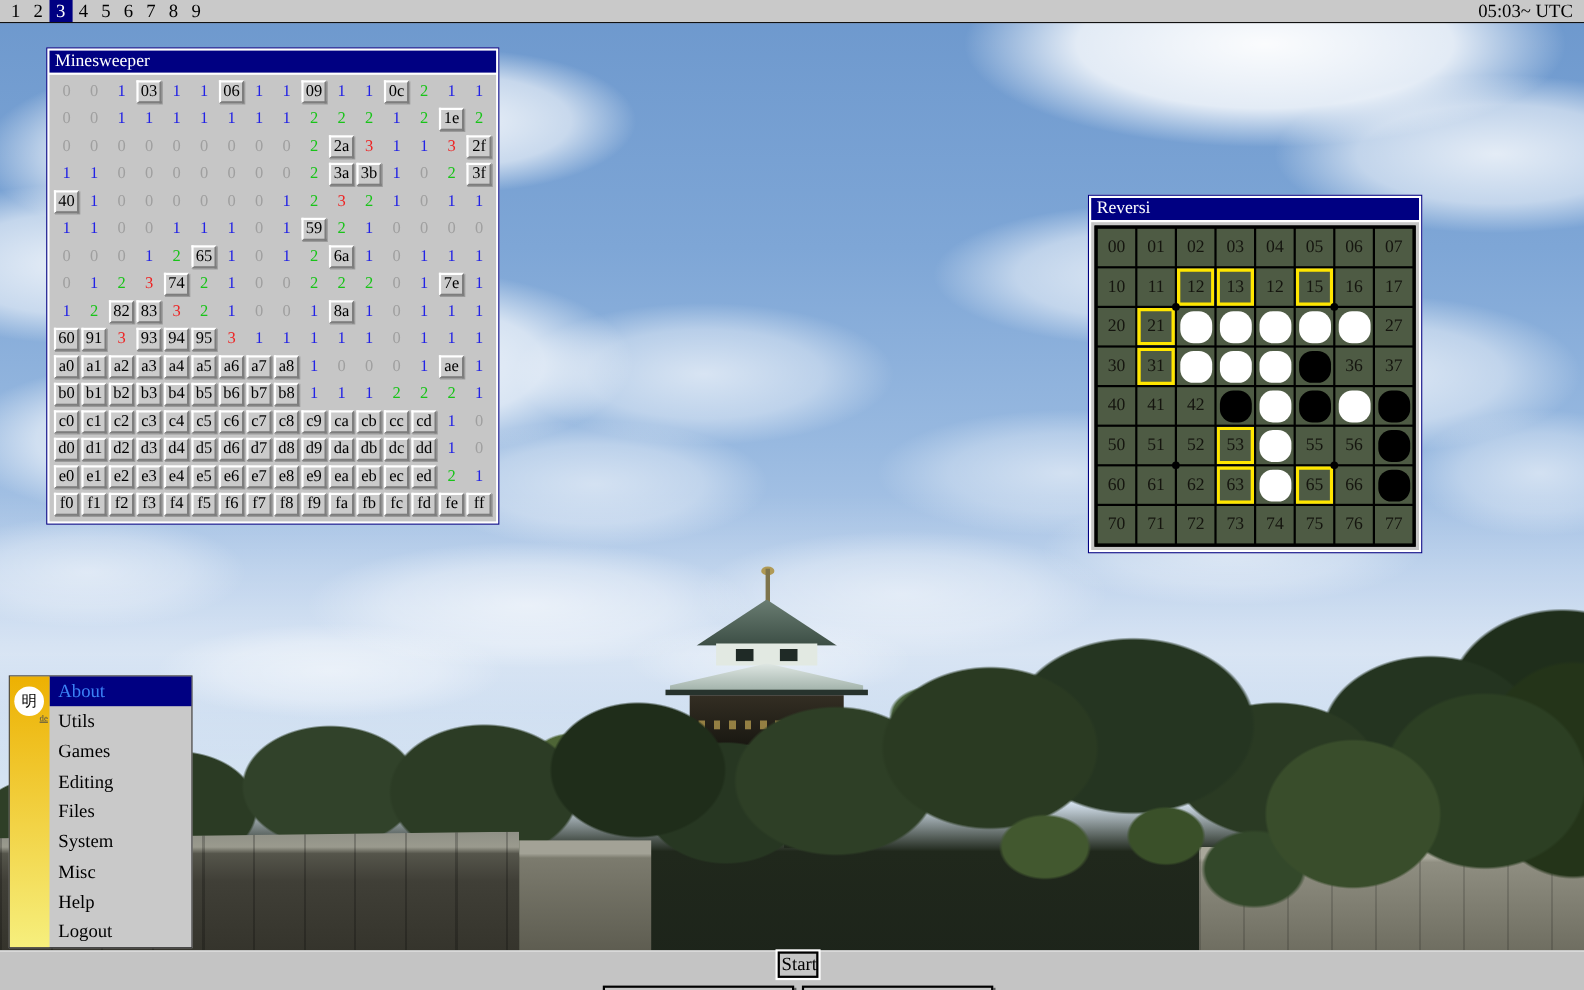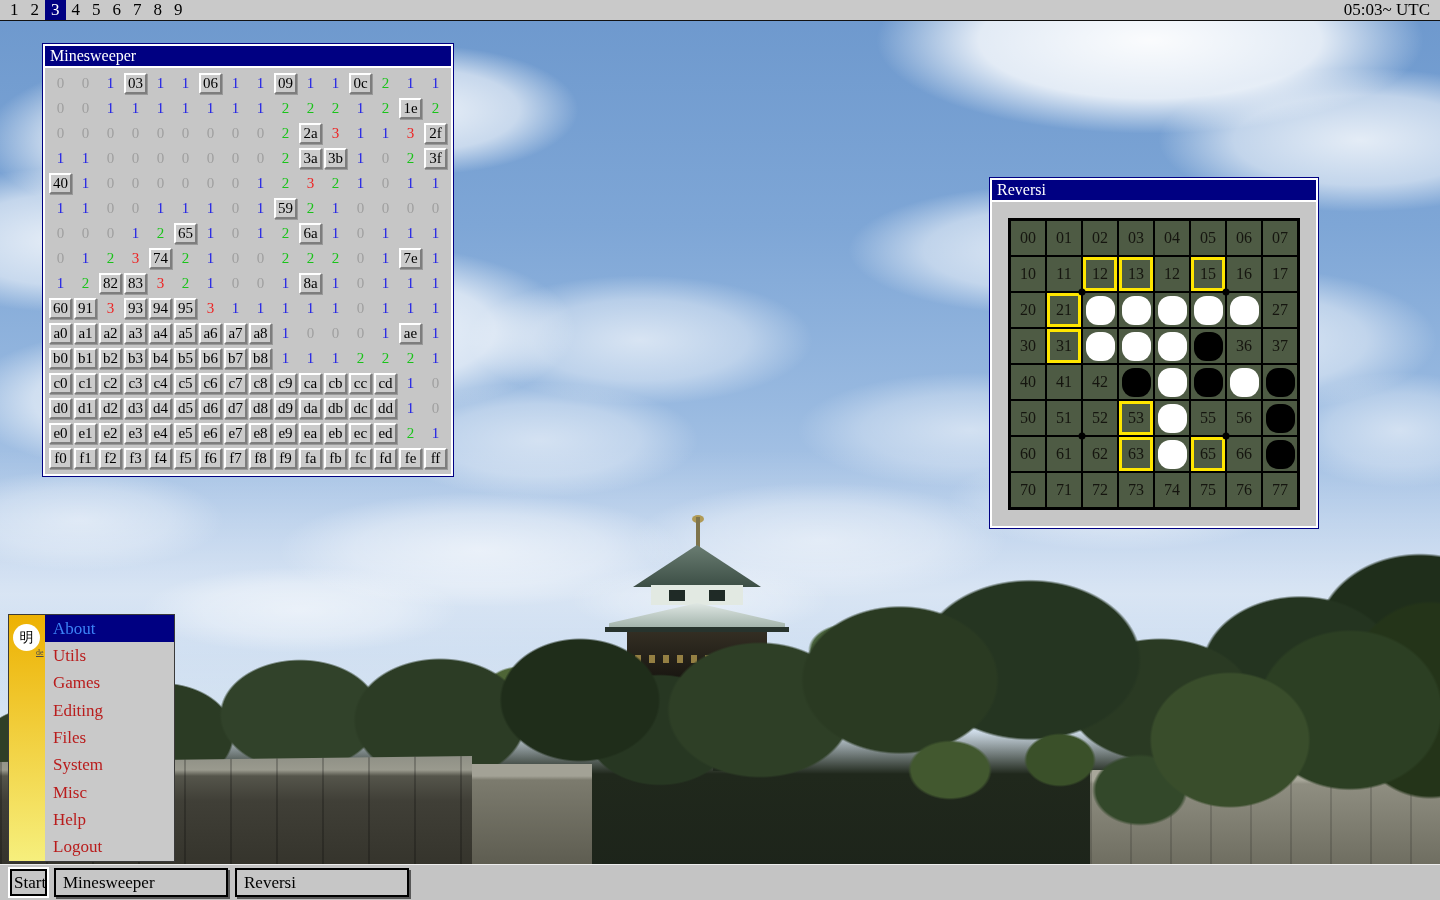--- a/index.html
+++ b/index.html
@@ -115,46 +115,46 @@
   #minesweeper-window{left:42px;top:43px;z-index:5;}
   #ms-grid{display:grid;grid-template-columns:repeat(16,25px);grid-auto-rows:25px;padding:3px;}
   .ms-cell{display:flex;align-items:center;justify-content:center;font-size:15px;}
   .ms-btn{width:23px;height:21px;background:#cbcbcb;color:#000;display:flex;align-items:center;justify-content:center;
     border-top:2px solid #fff;border-left:2px solid #fff;border-right:2px solid #7d7d7d;border-bottom:2px solid #7d7d7d;
     box-shadow:1px 1px 0 #9a9a9a;font-size:15px;cursor:default;}
   .n0{color:var(--num0);} .n1{color:var(--num1);} .n2{color:var(--num2);} .n3{color:var(--num3);}
 
   
   #reversi-window{left:989px;top:177px;z-index:6;}
-  #rv-wrap{padding:16px;}
+  #rv-wrap{padding:3px;}
   #rv-grid{position:relative;display:grid;grid-template-columns:repeat(8,34px);grid-auto-rows:34px;gap:2px;
     background:#000;border:1px solid #000;padding:2px;}
   .rv-cell{background:var(--board-green);color:#15150f;display:flex;align-items:center;justify-content:center;
     font-size:16px;cursor:default;}
   .rv-cell.hl{box-shadow:inset 0 0 0 3px var(--highlight-yellow);}
   .piece{width:29px;height:29px;border-radius:42%;}
   .piece.white{background:#fff;}
   .piece.black{background:#000;}
   .star-dot{position:absolute;width:7px;height:7px;background:#000;border-radius:50%;transform:translate(-50%,-50%);}
   .sd-a{left:73px;top:73px;} .sd-b{left:217px;top:73px;} .sd-c{left:73px;top:217px;} .sd-d{left:217px;top:217px;}
 
   
   #start-menu{position:absolute;left:8px;top:614px;width:167px;height:248px;z-index:7;display:flex;
     border:1px solid #3a3a3a;background:#c9c9c9;}
   .menu-logo-strip{width:36px;background:linear-gradient(180deg,var(--menu-gold-top),var(--menu-gold-bottom));position:relative;}
   .logo-circle{position:absolute;top:9px;left:4px;width:27px;height:27px;background:#fff;border-radius:50%;
     display:flex;align-items:center;justify-content:center;font-size:14px;color:#000;}
   .logo-sub{position:absolute;top:33px;left:27px;font-size:8px;color:#4a4a4a;text-decoration:underline;}
   #menu-items{flex:1;display:flex;flex-direction:column;}
-  .menu-item{flex:1;display:flex;align-items:center;padding-left:8px;font-size:17px;color:#b91c1c;cursor:default;}
+  .menu-item{flex:1;display:flex;align-items:center;padding-left:8px;font-size:17px;color:#000000;cursor:default;}
   .menu-item.active{background:var(--accent);color:#3b82f6;}
 
   
   #taskbar{position:absolute;left:0;right:0;top:864px;height:36px;z-index:8;background:#c4c4c4;
-    border-top:1px solid #ededed;display:flex;align-items:center;gap:7px;padding-left:10px;font-size:17px;}
+    border-top:1px solid #ededed;display:flex;align-items:center;gap:7px;padding-left:10px;font-size:17px;flex-direction:column;}
   #start-button{width:37px;height:27px;background:#c6c6c6;border:2px solid #000;box-shadow:0 0 0 2px #fff;
     display:flex;align-items:center;padding-left:2px;cursor:default;}
   #task-buttons{display:flex;gap:7px;}
   .task-button{width:174px;height:29px;background:#c6c6c6;border:2px solid #000;box-shadow:2px 2px 0 rgba(0,0,0,.55);
     display:flex;align-items:center;padding-left:7px;cursor:default;}
 </style>
 </head>
 <body>
 
 <div class="sky"></div>

